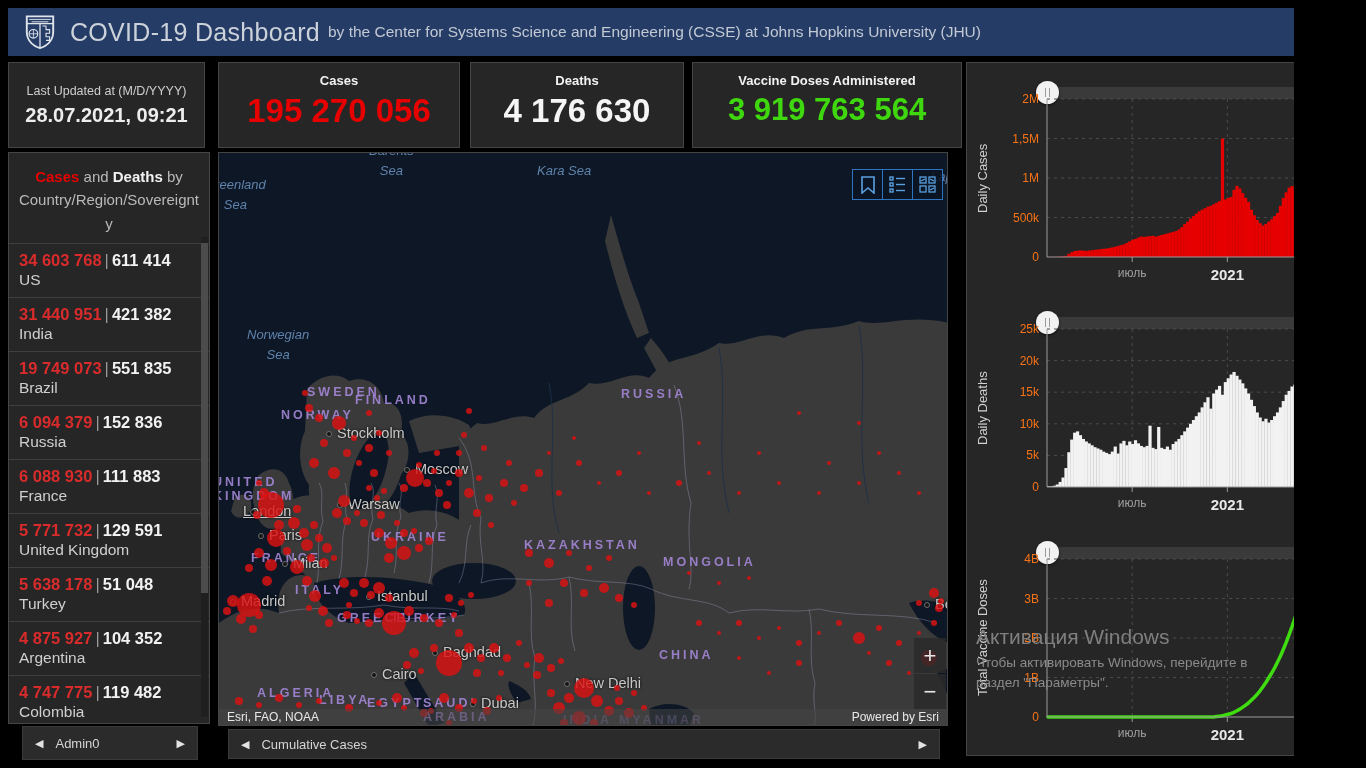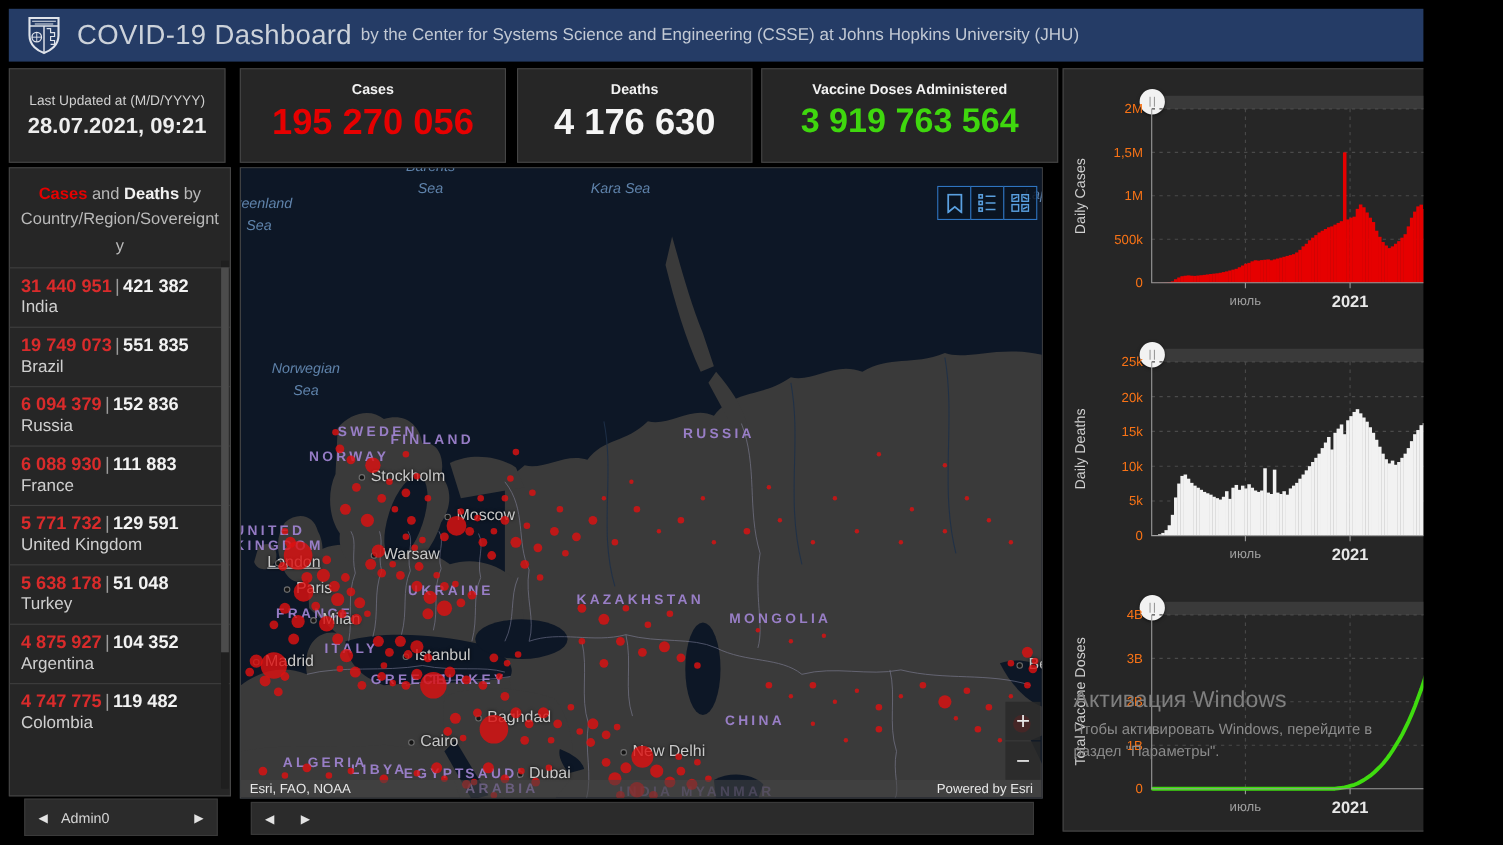--- a/index.html
+++ b/index.html
@@ -135,20 +135,24 @@
   <div class="panel p-vacc statbox">
     <div class="lbl">Vaccine Doses Administered</div>
     <div class="num-green">3 919 763 564</div>
   </div>
 
   <div class="panel sidebar">
     <div class="sb-title">
       <span class="red">Cases</span><span> and </span><span class="white">Deaths</span><span> by Country/Region/Sovereignty</span>
     </div>
     <div id="sb-list">
+        <div class="sb-item">
+          <div class="nums"><span class="c">34 603 768</span><span class="sep">|</span><span class="d">611 414</span></div>
+          <div class="cn">US</div>
+        </div>
         <div class="sb-item">
           <div class="nums"><span class="c">31 440 951</span><span class="sep">|</span><span class="d">421 382</span></div>
           <div class="cn">India</div>
         </div>
         <div class="sb-item">
           <div class="nums"><span class="c">19 749 073</span><span class="sep">|</span><span class="d">551 835</span></div>
           <div class="cn">Brazil</div>
         </div>
         <div class="sb-item">
           <div class="nums"><span class="c">6 094 379</span><span class="sep">|</span><span class="d">152 836</span></div>
@@ -552,20 +556,21 @@
       <div class="zoom-btn">+</div>
       <div class="zoom-btn">−</div>
     </div>
     <div class="attrib">
       <span>Esri, FAO, NOAA</span>
       <span class="right">Powered by Esri</span>
     </div>
   </div>
   <div class="pager pg-cumu">
     <span class="arrow">◀</span>
+    <span class="cap">Cumulative Cases</span>
     <span class="arrow">▶</span>
   </div>
 
   <div class="panel rpanel">
     <div id="charts">
         <div class="chart" style="top: 0px;">
           <div class="ylab">Daily Cases</div>
           <div class="slider-track" style="left: 80px; width: 284px;"></div>
           <div class="slider-handle" style="left: 69px;">
             <i></i>

